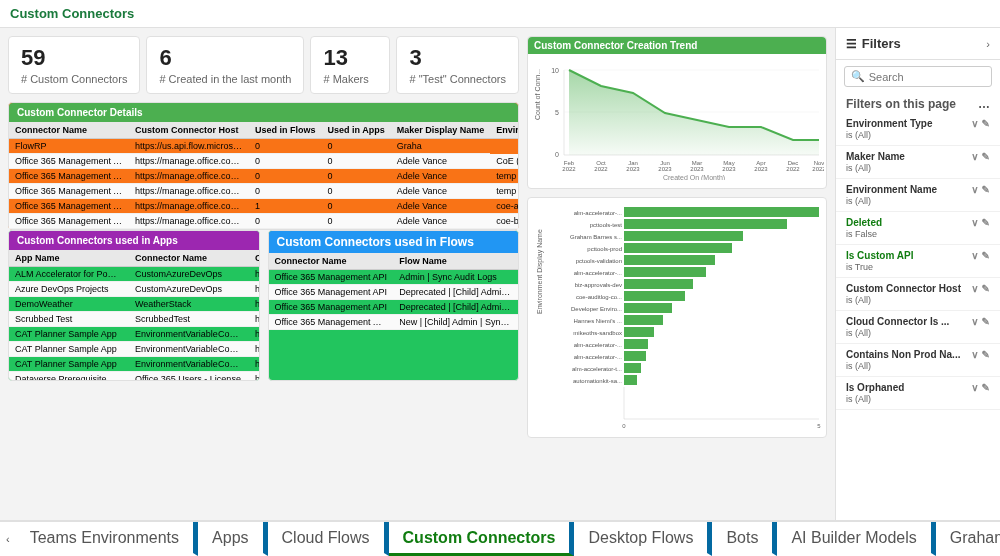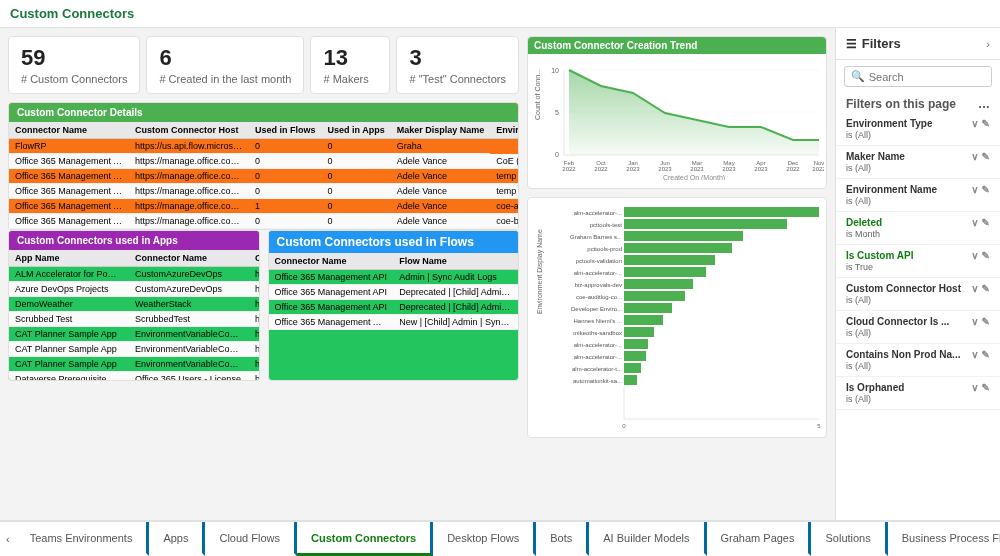--- a/index.html
+++ b/index.html
@@ -49,21 +49,21 @@
     .search-input { border: none; outline: none; font-size: 11px; width: 100%; color: #888; }
     .filters-on-page { font-size: 12px; color: #555; padding: 4px 10px 2px; font-weight: 600; display: flex; justify-content: space-between; }
     .filter-item { padding: 5px 10px; border-bottom: 1px solid #f0f0f0; }
     .filter-name { font-size: 10px; font-weight: 600; color: #333; display: flex; justify-content: space-between; align-items: center; }
     .filter-value { font-size: 9px; color: #666; margin-top: 1px; }
     .filter-icons { display: flex; gap: 3px; align-items: center; }
     .filter-icon { font-size: 10px; color: #888; cursor: pointer; }
 
     
     .bottom-nav { background: #fff; border-top: 2px solid #e0e0e0; display: flex; height: 36px; overflow: hidden; }
-    .nav-tab { padding: 0 14px; display: flex; align-items: center; font-size: 11px; color: #555; cursor: pointer; border-bottom: 3px solid transparent; white-space: nowrap; border-right: 3px solid #0369a1; }
+    .nav-tab { padding: 0 14px; display: flex; align-items: center; font-size: 16px; color: #555; cursor: pointer; border-bottom: 3px solid transparent; white-space: nowrap; border-right: 5px solid #0369a1; }
     .nav-tab.active { color: #107c10; border-bottom: 3px solid #107c10; font-weight: 600; }
     .nav-tab-prev { display: flex; align-items: center; padding: 0 6px; color: #555; cursor: pointer; }
 
     
     ::-webkit-scrollbar { width: 5px; height: 5px; }
     ::-webkit-scrollbar-track { background: #f1f1f1; }
     ::-webkit-scrollbar-thumb { background: #ccc; border-radius: 3px; }
 
     .main-content-inner { display: flex; gap: 8px; }
     .left-col { flex: 1; min-width: 0; }
@@ -426,21 +426,21 @@
           <div class="filter-value">is (All)</div>
         </div>
         <div class="filter-item">
           <div class="filter-name">
             <span style="color: rgb(16, 124, 16);">Deleted</span>
             <div class="filter-icons">
               <span class="filter-icon">∨</span>
               <span class="filter-icon">✎</span>
             </div>
           </div>
-          <div class="filter-value">is Month</div>
+          <div class="filter-value">is False</div>
         </div>
         <div class="filter-item">
           <div class="filter-name">
             <span style="color: rgb(16, 124, 16);">Is Custom API</span>
             <div class="filter-icons">
               <span class="filter-icon">∨</span>
               <span class="filter-icon">✎</span>
             </div>
           </div>
           <div class="filter-value">is True</div>

